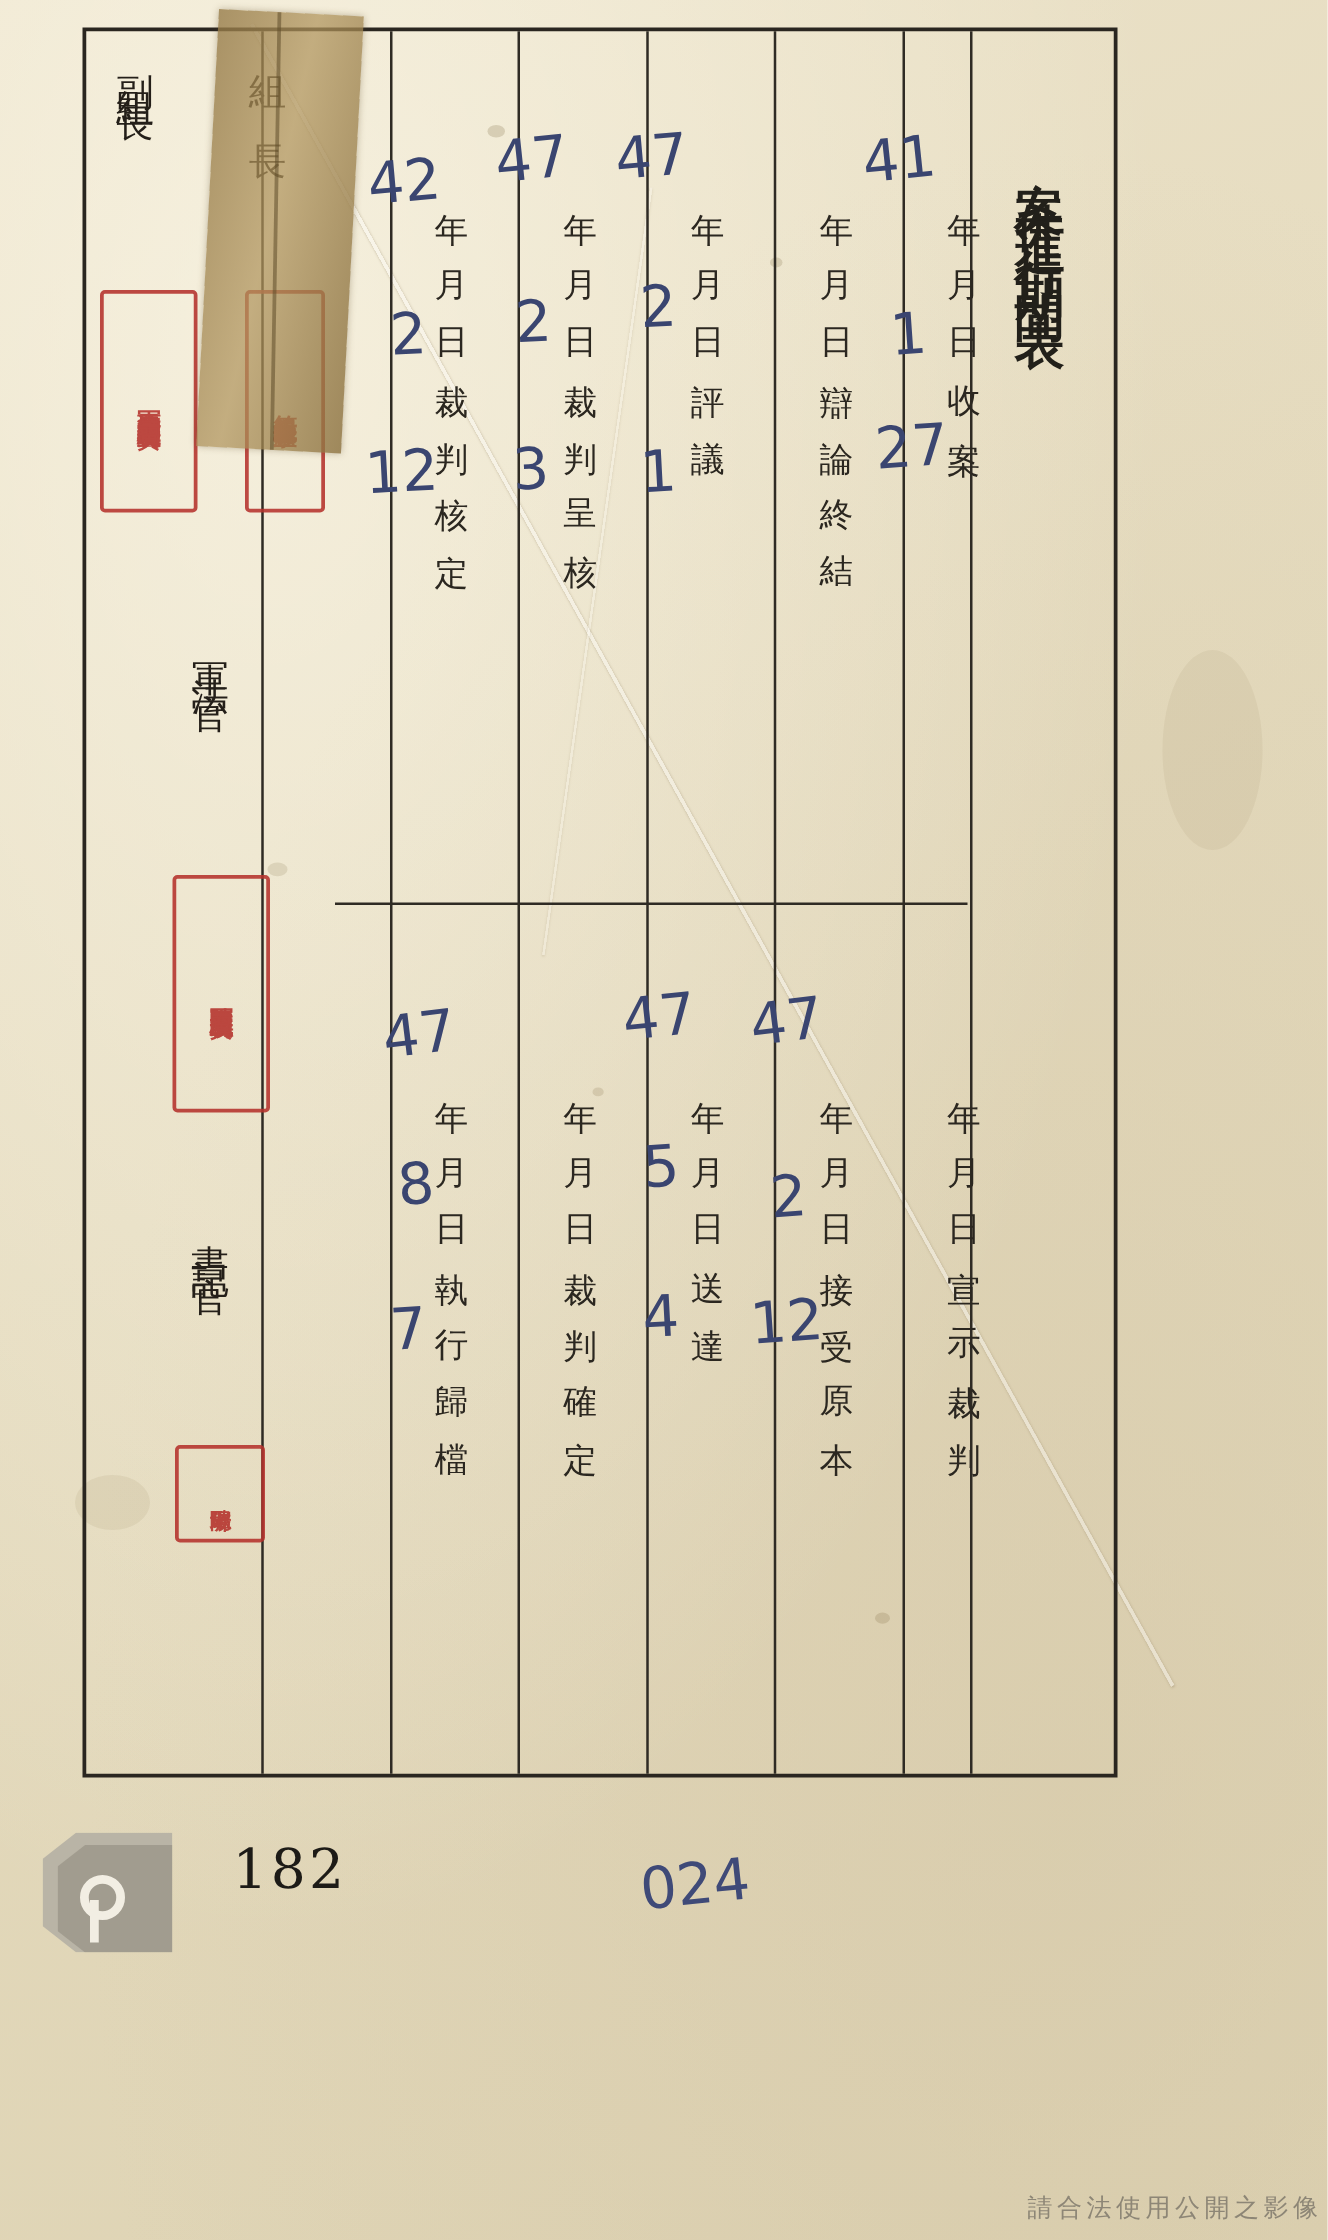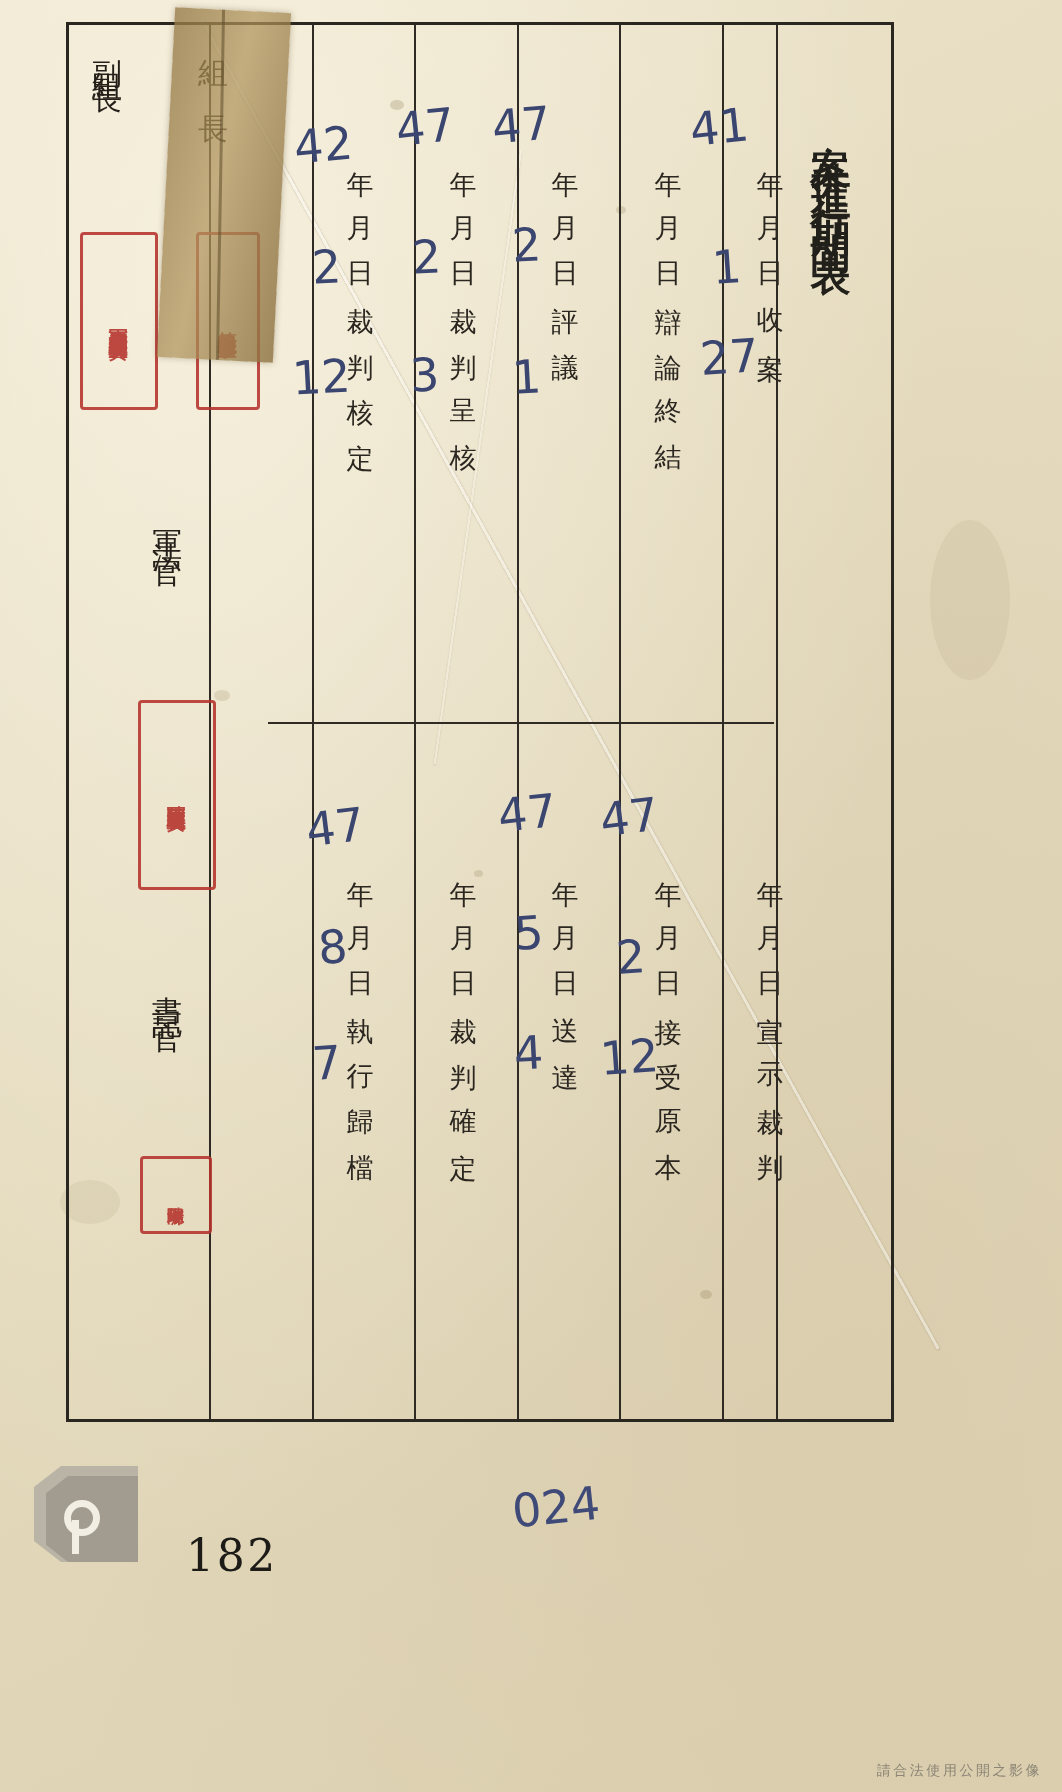--- a/index.html
+++ b/index.html
@@ -143,40 +143,40 @@
     position: absolute;
     background: rgba(255,255,255,0.40);
     box-shadow: 0 1px 2px rgba(140,122,88,0.45);
     pointer-events: none;
   }
 
   
   #footer-num {
     position: absolute;
     left: 186px;
-    top: 1530px;
+    top: 1470px;
     font-size: 44px;
     font-family: "DejaVu Serif", serif;
     color: #1d1b17;
     letter-spacing: 0.06em;
   }
   #archive-num {
     position: absolute;
     left: 512px;
     top: 1480px;
     font-size: 46px;
     font-family: "DejaVu Sans", sans-serif;
     color: #3f4a78;
     transform: rotate(-6deg);
   }
   #watermark {
     position: absolute;
-    right: 20px;
+    right: 4px;
     bottom: 12px;
-    font-size: 14px;
+    font-size: 20px;
     color: #8d8676;
     letter-spacing: 0.18em;
     font-family: Liberation Mono, monospace;
   }
   
   #logo {
     position: absolute;
     left: 34px;
     top: 1466px;
     width: 116px;

